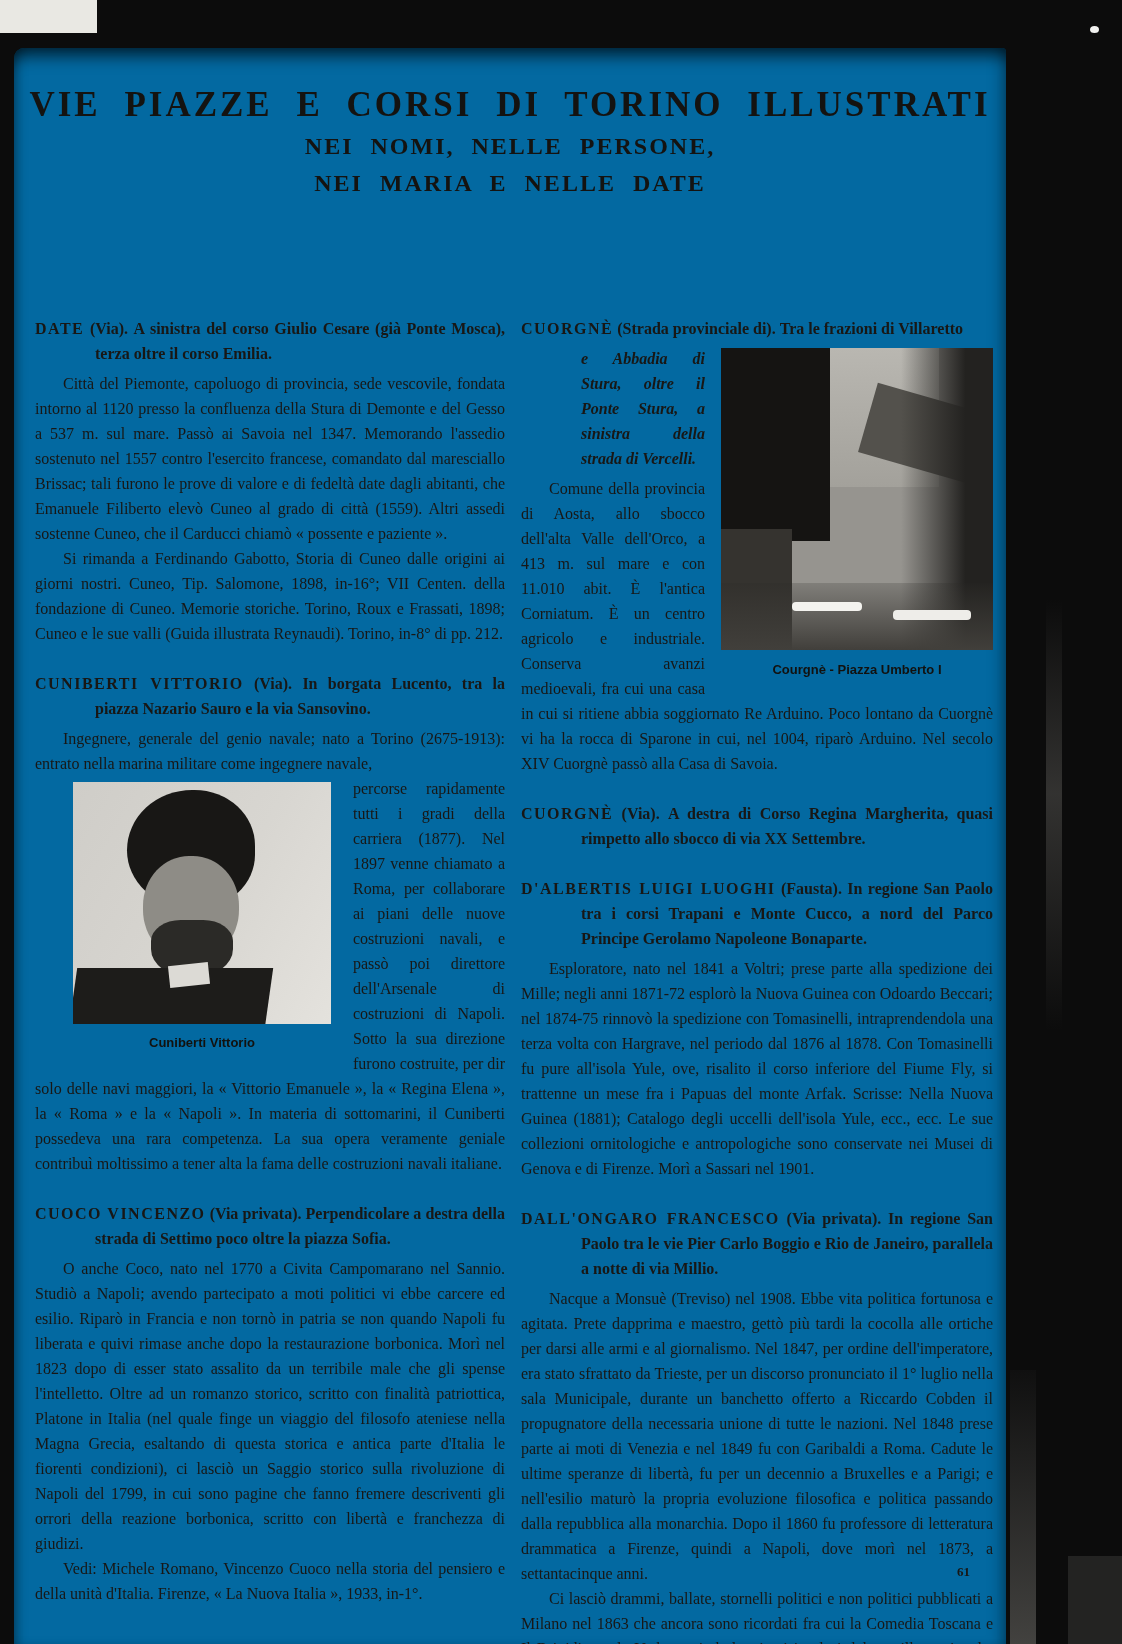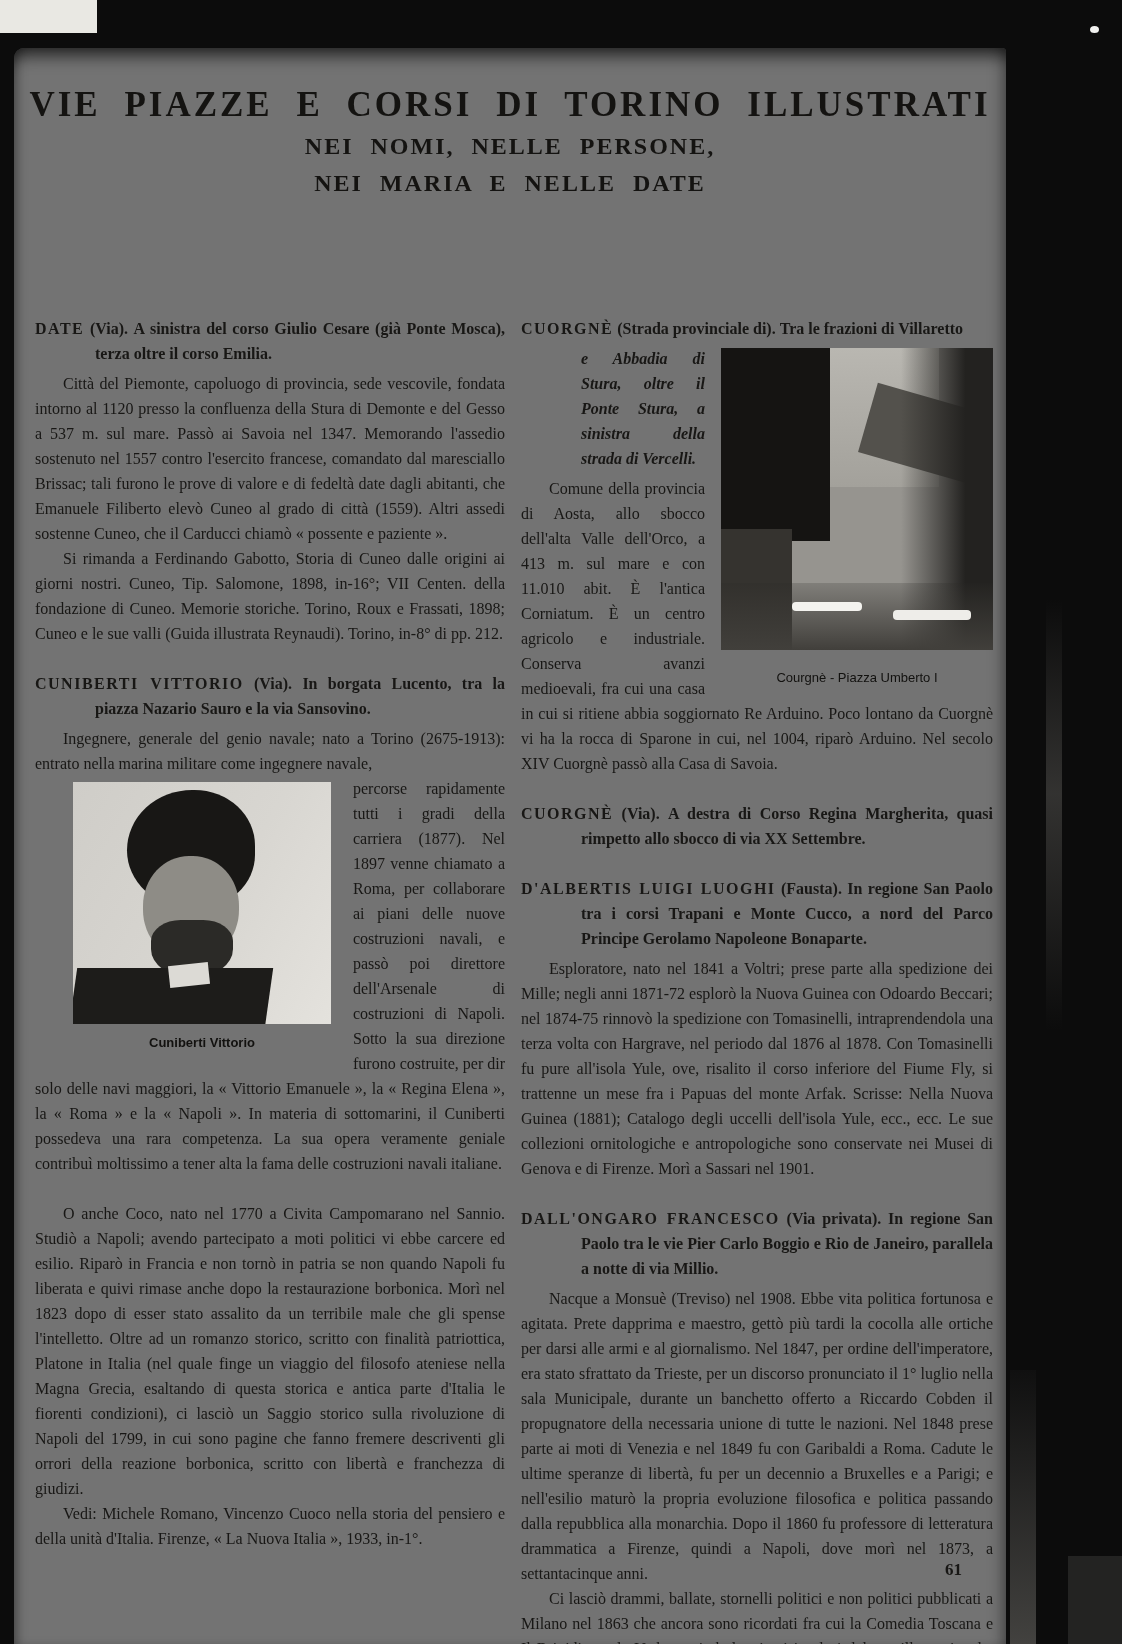--- a/index.html
+++ b/index.html
@@ -12,21 +12,21 @@
   .top-notch{position:absolute;left:0;top:0;width:97px;height:33px;background:#e9e8e3;}
   .top-dot{position:absolute;left:1090px;top:26px;width:9px;height:7px;background:#f2f2f0;border-radius:50%;}
   .edge-streak-1{position:absolute;left:1046px;top:600px;width:16px;height:430px;
     background:linear-gradient(#0c0c0c,#403f3d 45%,#0c0c0c);opacity:.75;}
   .edge-streak-2{position:absolute;left:1010px;top:1370px;width:26px;height:274px;
     background:linear-gradient(#111,#504f4c);opacity:.8;}
   .edge-streak-3{position:absolute;left:1068px;top:1556px;width:54px;height:88px;background:#3a3937;opacity:.5;}
   
   .page{
     position:absolute;left:14px;top:48px;width:992px;height:1596px;
-    background:#737373;color:#181715;
+    background:#0369a1;color:#181715;
     border-radius:10px 4px 0 0;
     box-shadow:inset 0 18px 16px -10px rgba(0,0,0,.65),
                inset 10px 0 12px -8px rgba(0,0,0,.40),
                inset -12px 0 16px -10px rgba(0,0,0,.45);
   }
   .title-block{padding-top:34px;text-align:center;font-weight:bold;color:#141311;}
   .title-l1{font-size:35px;letter-spacing:3px;word-spacing:12px;line-height:1.3;}
   .title-l2,.title-l3{font-size:24px;letter-spacing:2px;word-spacing:9px;line-height:1.55;}
   
   .columns{display:flex;gap:16px;padding-left:21px;margin-top:114px;}
@@ -54,23 +54,23 @@
   .photo-img{position:relative;height:302px;background:#96948f;overflow:hidden;}
   .photo-bldg-left{position:absolute;left:0;top:0;width:40%;height:64%;background:#151412;}
   .photo-bldg-left2{position:absolute;left:0;top:60%;width:26%;height:40%;background:#35332f;}
   .photo-sky{position:absolute;left:40%;top:0;width:40%;height:46%;background:linear-gradient(#b9b7b1,#a3a19b);}
   .photo-bldg-right{position:absolute;right:0;top:0;width:34%;height:100%;
     background:linear-gradient(to left,#232220 30%,rgba(35,34,32,0) 100%);}
   .photo-roof{position:absolute;right:-8%;top:18%;width:55%;height:24%;background:#53514c;transform:rotate(16deg);}
   .photo-ground{position:absolute;left:0;bottom:0;width:100%;height:22%;background:linear-gradient(rgba(40,39,36,.2),#413f3b);}
   .photo-mark1{position:absolute;left:26%;bottom:13%;width:70px;height:9px;background:#f4f3ef;border-radius:4px;}
   .photo-mark2{position:absolute;right:8%;bottom:10%;width:78px;height:10px;background:#eeede9;border-radius:4px;}
-  .photo-caption{margin-top:15px;text-align:center;font-family:"Liberation Sans",sans-serif;font-weight:normal;font-size:13px;color:#12110f;}
+  .photo-caption{margin-top:7px;text-align:center;font-family:"Liberation Sans",sans-serif;font-weight:bold;font-size:13px;color:#12110f;}
   
-  .pageno{position:absolute;right:44px;bottom:64px;font-weight:bold;font-size:17px;}
+  .pageno{position:absolute;right:36px;bottom:64px;font-weight:bold;font-size:13px;}
 </style>
 </head>
 <body>
 
 <div class="top-notch"></div>
 <div class="top-dot"></div>
 <div class="edge-streak-1"></div>
 <div class="edge-streak-2"></div>
 <div class="edge-streak-3"></div>
 
@@ -110,20 +110,25 @@
             <div class="portrait-beard"></div>
             <div class="portrait-body"></div>
             <div class="portrait-collar"></div>
           </div>
           <div class="portrait-caption">Cuniberti Vittorio</div>
         </div>
         <p class="p cont">percorse rapidamente tutti i gradi della carriera (1877). Nel 1897 venne chiamato a Roma, per collaborare ai piani delle nuove costruzioni navali, e passò poi direttore dell'Arsenale di costruzioni di Napoli. Sotto la sua direzione furono costruite, per dir solo delle navi maggiori, la « Vittorio Emanuele », la « Regina Elena », la « Roma » e la « Napoli ». In materia di sottomarini, il Cuniberti possedeva una rara competenza. La sua opera veramente geniale contribuì moltissimo a tener alta la fama delle costruzioni navali italiane.</p>
       </div>
 
       <div class="entry">
+        <p class="entry-h">
+          <span class="entry-name">CUOCO VINCENZO</span>
+          <span class="entry-kind">(Via privata).</span>
+          <span class="entry-locator">Perpendicolare a destra della strada di Settimo poco oltre la piazza Sofia.</span>
+        </p>
         <p class="p">O anche Coco, nato nel 1770 a Civita Campomarano nel Sannio. Studiò a Napoli; avendo partecipato a moti politici vi ebbe carcere ed esilio. Riparò in Francia e non tornò in patria se non quando Napoli fu liberata e quivi rimase anche dopo la restaurazione borbonica. Morì nel 1823 dopo di esser stato assalito da un terribile male che gli spense l'intelletto. Oltre ad un romanzo storico, scritto con finalità patriottica, Platone in Italia (nel quale finge un viaggio del filosofo ateniese nella Magna Grecia, esaltando di questa storica e antica parte d'Italia le fiorenti condizioni), ci lasciò un Saggio storico sulla rivoluzione di Napoli del 1799, in cui sono pagine che fanno fremere descriventi gli orrori della reazione borbonica, scritto con libertà e franchezza di giudizi.</p>
         <p class="p">Vedi: Michele Romano, Vincenzo Cuoco nella storia del pensiero e della unità d'Italia. Firenze, « La Nuova Italia », 1933, in-1°.</p>
       </div>
 
     </div>
 
     <div class="col col-right">
 
       <div class="entry">
         <p class="entry-h">

